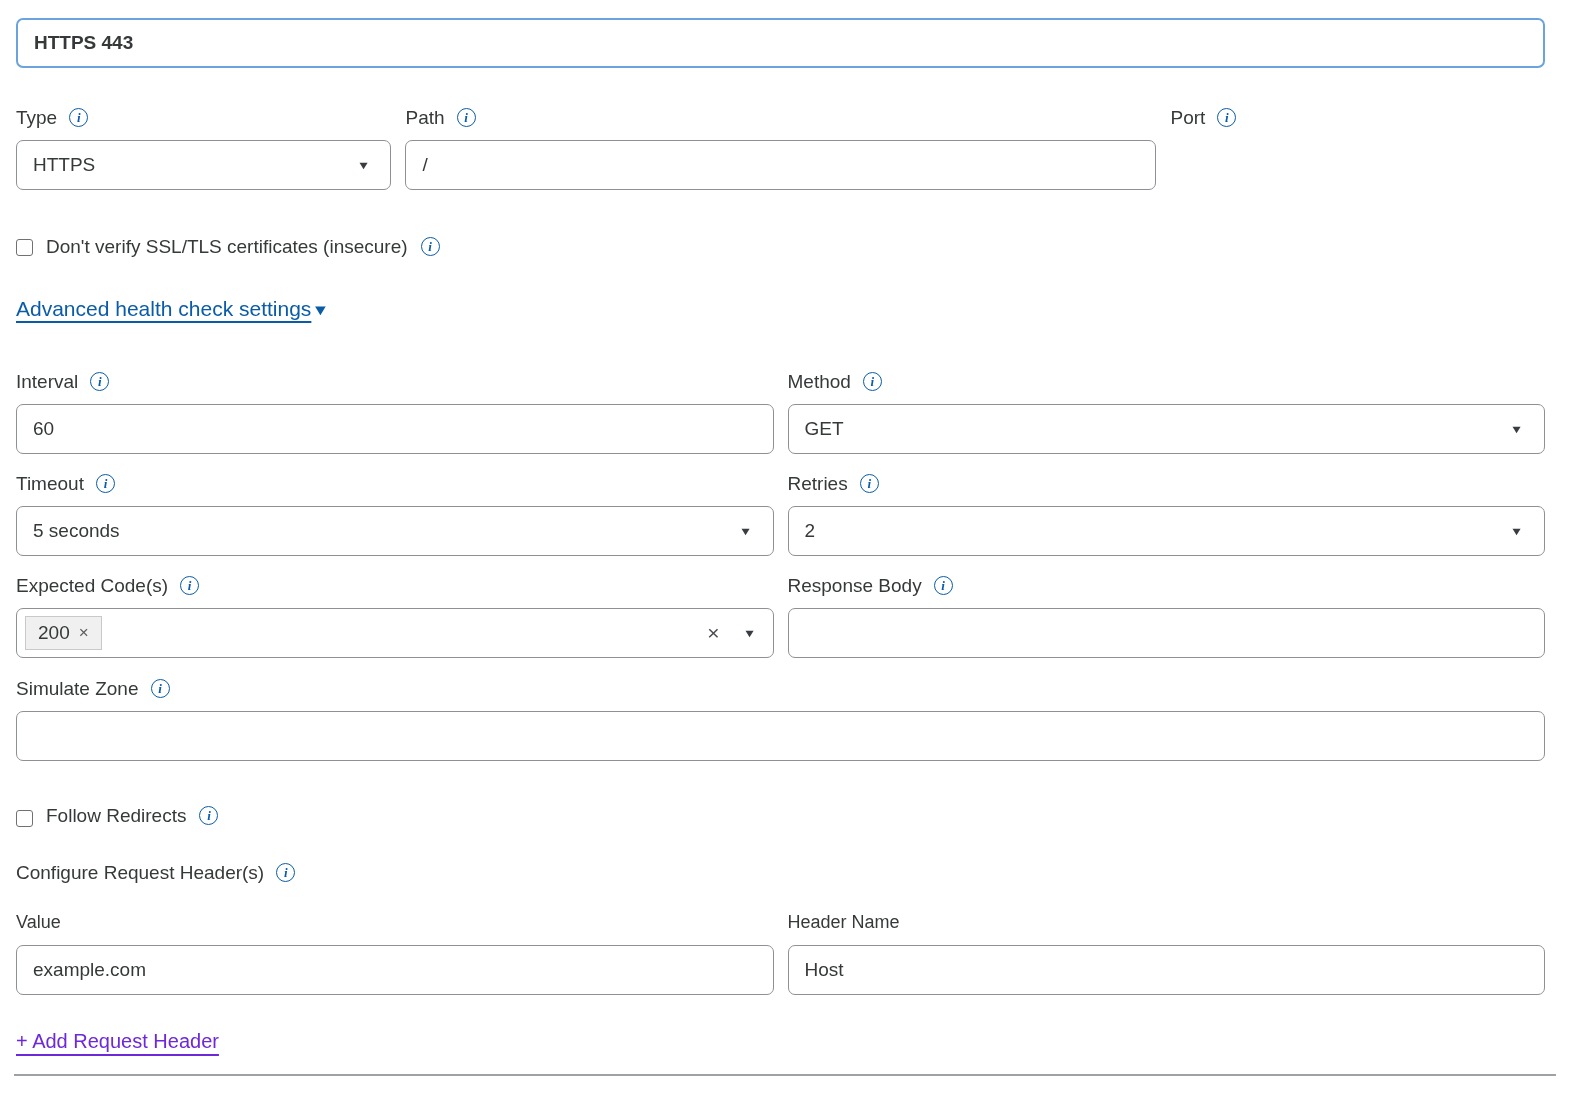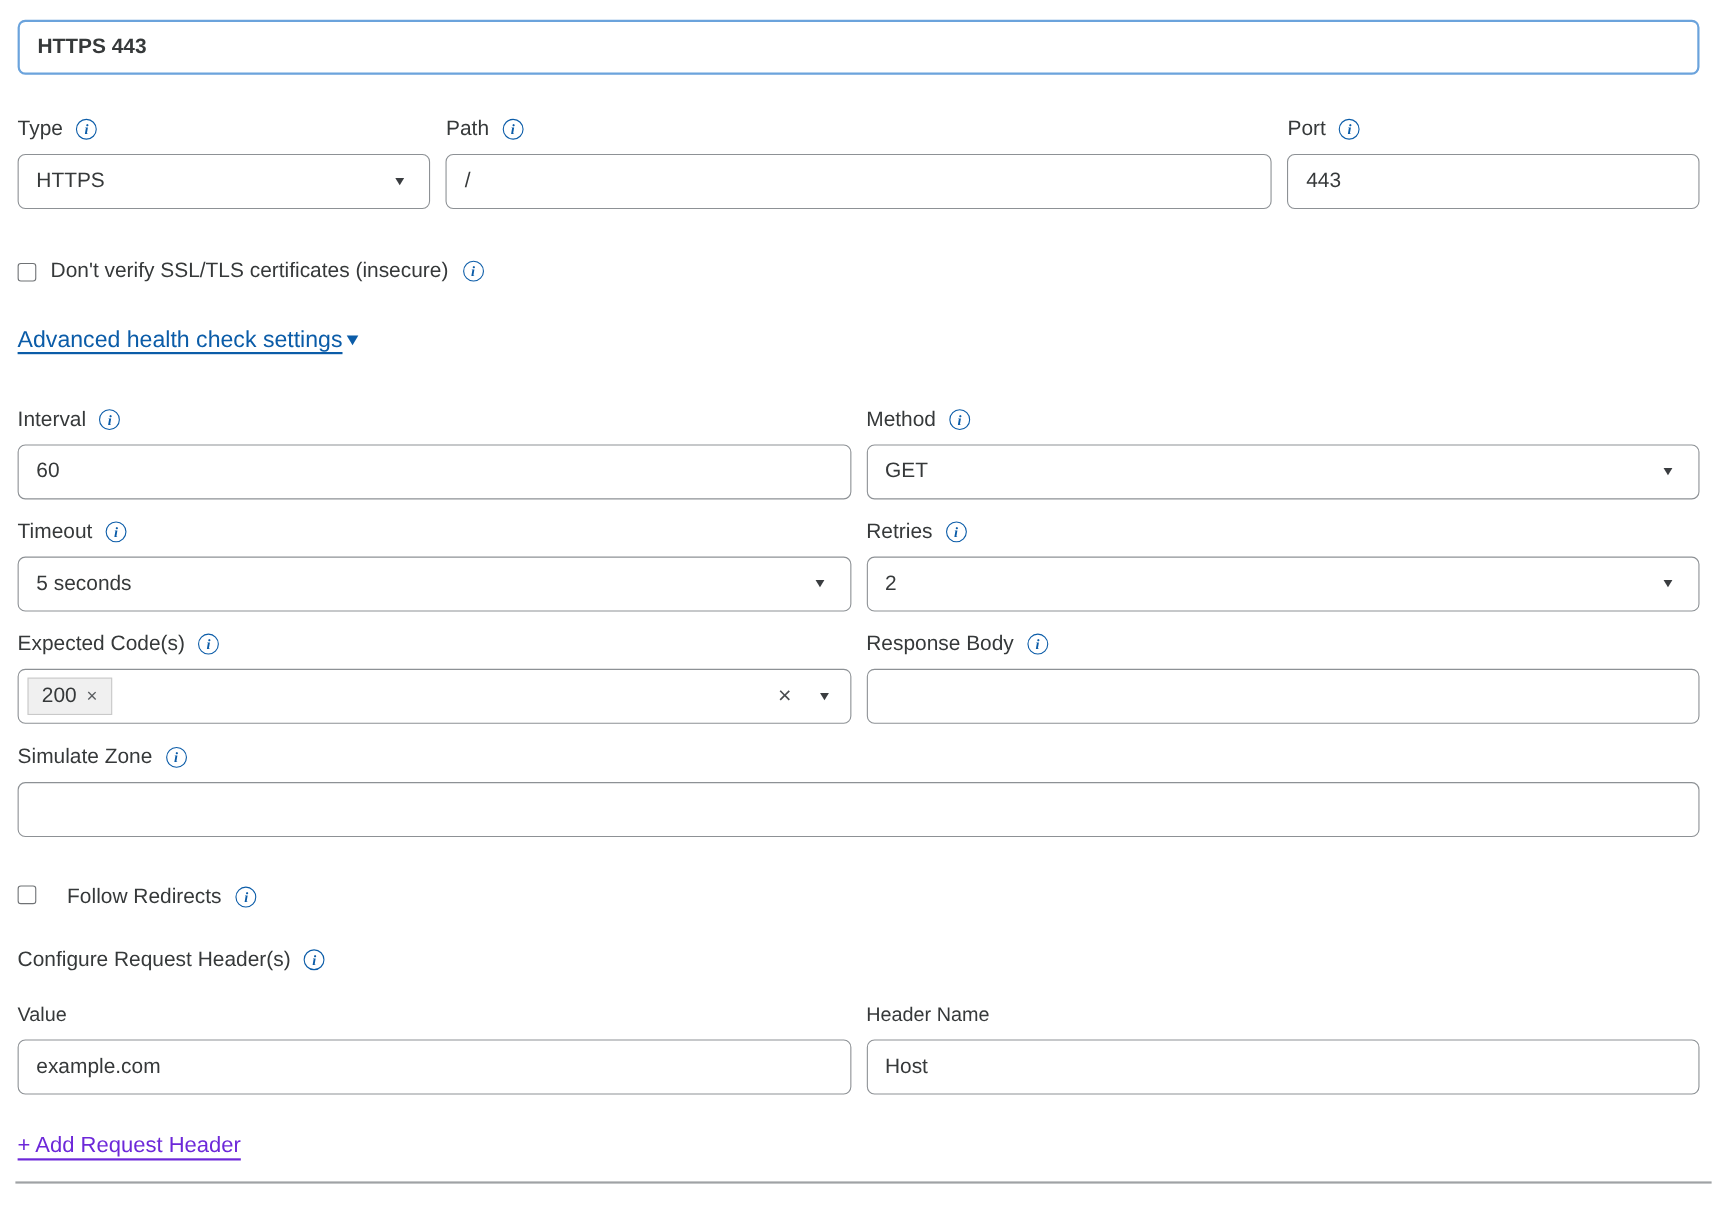--- a/index.html
+++ b/index.html
@@ -79,21 +79,21 @@
   .tag {
     display: inline-flex; align-items: center; gap: 9px;
     background: #f0f0f0; border: 1px solid #c9c9c9;
     padding: 5px 12px; font-size: 19px; color: #36393a;
   }
   .tag-x { color: #5a5d60; font-size: 17px; cursor: pointer; }
   .ms-controls { margin-left: auto; display: flex; align-items: center; gap: 24px; }
   .ms-clear { color: #4a4d50; font-size: 21px; cursor: pointer; }
   .ms-caret { font-size: 11px; color: #3a3d40; transform: scaleX(1.25); cursor: pointer; }
 
-  .follow-row { display: flex; align-items: flex-start; gap: 28px; margin: 44px 0 35px 0; }
+  .follow-row { display: flex; align-items: flex-end; gap: 13px; margin: 44px 0 35px 0; }
   .follow-inner { display: flex; align-items: center; gap: 13px; }
 
   .section-label { margin-bottom: 28px; }
   .sub-label { font-size: 18px; margin-bottom: 12px; display: block; }
 
   .add-link-row { margin-top: 35px; }
   .add-link {
     color: #6d28d9; font-size: 20px; cursor: pointer;
     text-decoration: underline; text-underline-offset: 6px; text-decoration-thickness: 2px;
   }
@@ -125,21 +125,20 @@
         <span>Path</span>
         <span class="info-icon">i</span>
       </div>
       <input class="text-input" type="text" value="/" style="">
     </div>
     <div>
       <div class="field-label">
         <span>Port</span>
         <span class="info-icon">i</span>
       </div>
-      <input class="text-input" type="text" value="443" style="">
     </div>
   </div>
 
   <div class="checkbox-row">
     <span class="checkbox"></span>
     <span class="checkbox-label">Don't verify SSL/TLS certificates (insecure)</span>
     <span class="info-icon">i</span>
   </div>
 
   <div class="adv-link-row">

